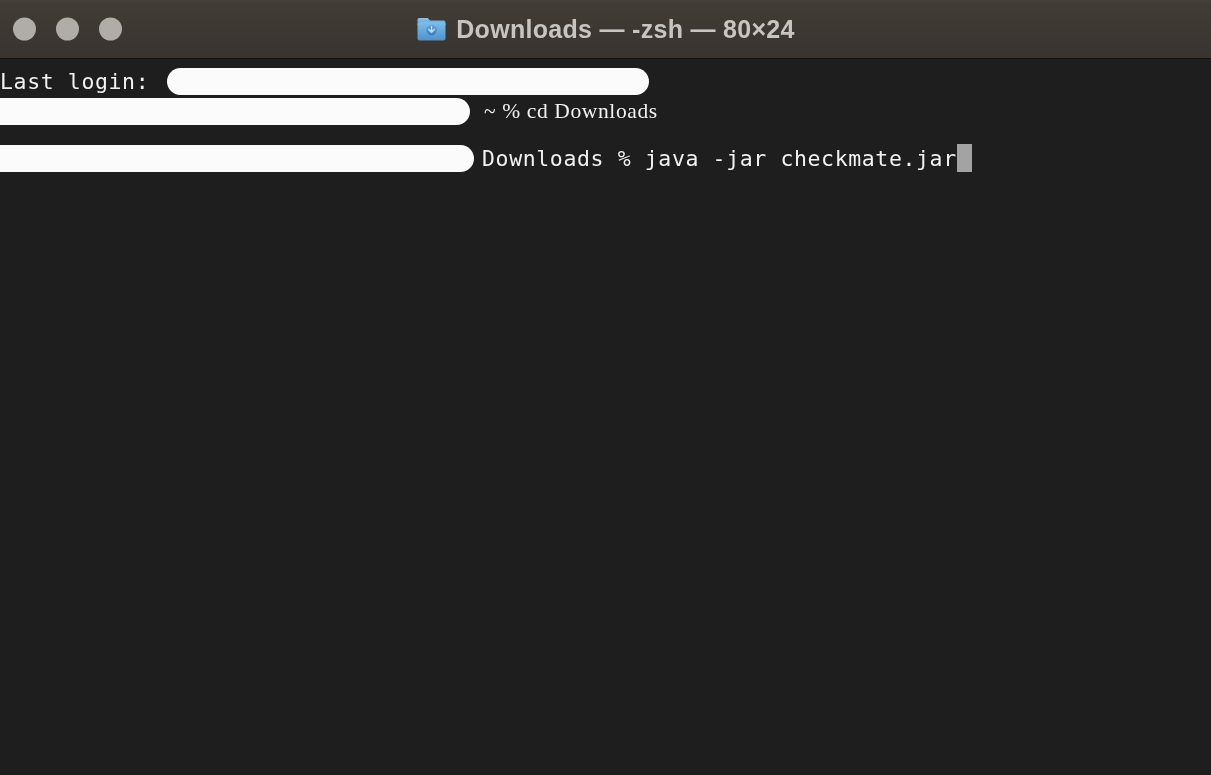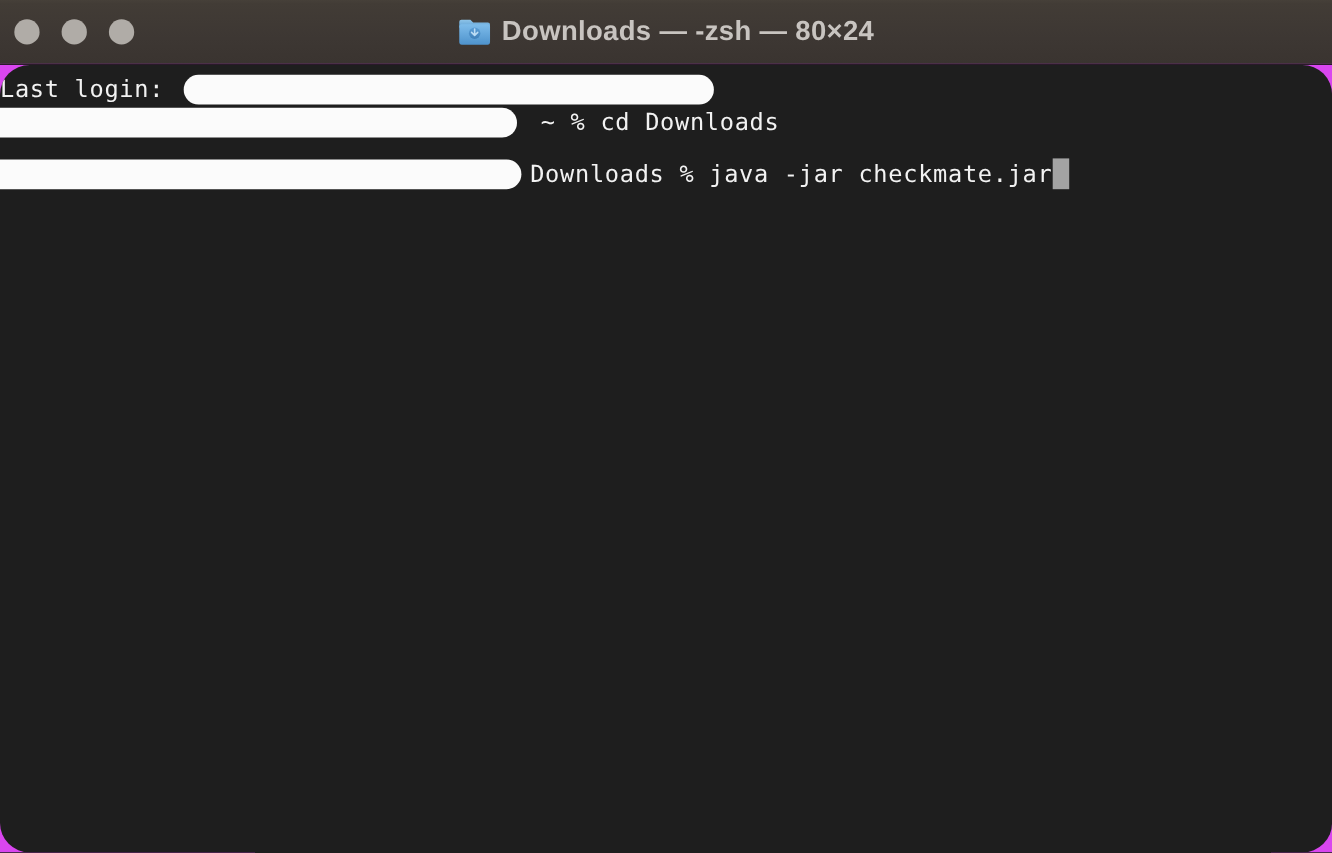--- a/index.html
+++ b/index.html
@@ -80,38 +80,37 @@
     flex: none;
   }
 
   
   .screen {
     position: relative;
     background: #1e1e1e;
     height: 716px;
     padding: 0;
     overflow: hidden;
-    border-radius: 27px;
   }
 
   .line {
     position: absolute;
     left: 0;
     right: 0;
     height: 30px;
     display: flex;
     align-items: center;
     white-space: pre;
     font-family: "DejaVu Sans Mono", monospace;
     font-size: 21.5px;
     letter-spacing: 0.62px;
     color: #f2f2f2;
   }
   .line-1 { top: 7px; }
-  .line-2 { top: 37px; }
+  .line-2 { top: 37px; font-family: Liberation Serif, serif; }
   .line-3 { top: 84px; }
 
   .txt {
     white-space: pre;
     display: inline-block;
   }
 
   
   .redaction {
     display: inline-block;

